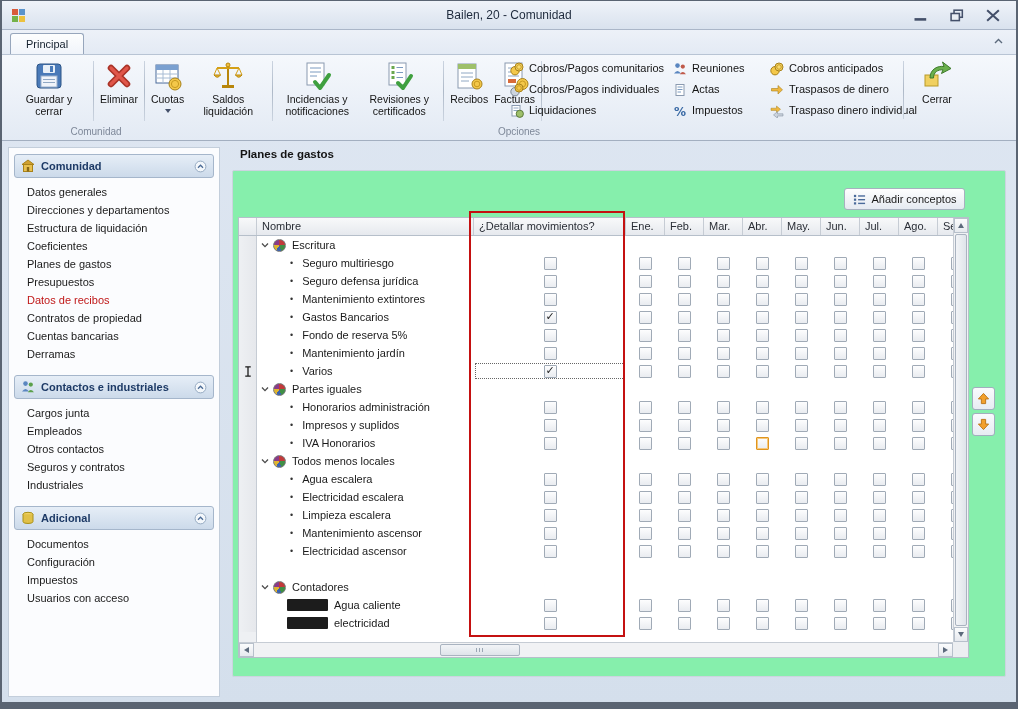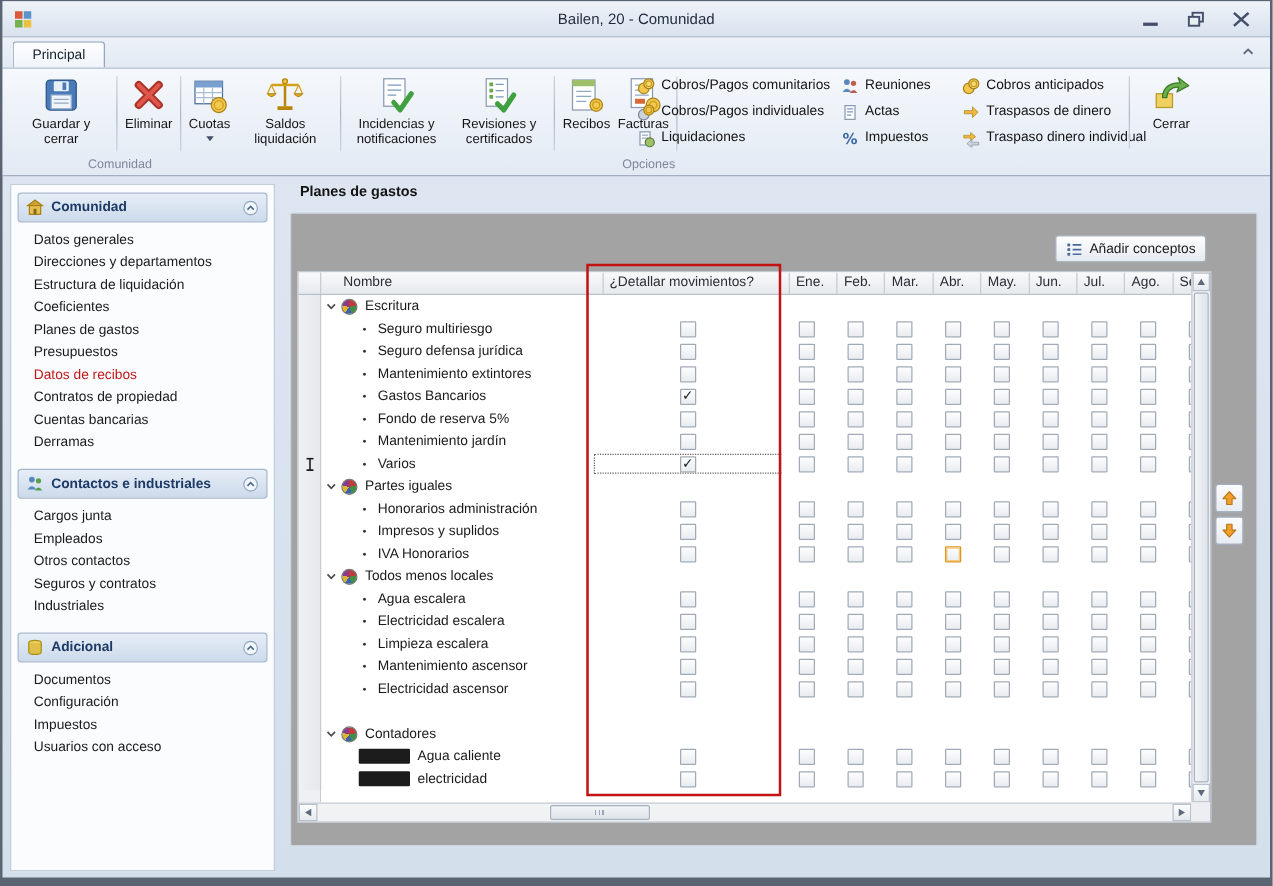--- a/index.html
+++ b/index.html
@@ -62,38 +62,38 @@
   .sbheader .htitle { font-size:11px; font-weight:bold; color:#1d3a66; flex:1; }
   .sbheader .hchev { width:13px; height:13px; }
   .sbitem { font-size:11px; line-height:18px; height:18px; padding-left:13px; color:#1a1a1a;
     white-space:nowrap; overflow:hidden; }
   .sbitem.selected { color:#c01818; }
   .sbsection { margin-bottom:12px; }
 
   
   .ctitle { position:absolute; left:238px; top:147px; font-size:11.5px; font-weight:bold; color:#141414; }
   .panel { position:absolute; left:230px; top:169px; width:774px; height:507px;
-    background:#a3a3a3; border:1px solid #ccd4df; border-radius:2px; }
+    background:#86efac; border:1px solid #ccd4df; border-radius:2px; }
   .addbtn { position:absolute; left:611px; top:17px; height:22px; width:121px;
     display:flex; align-items:center; justify-content:center; gap:6px;
     background:linear-gradient(#fefefe,#e5eaf1); border:1px solid #a7b1bf; border-radius:3px;
     font-size:11px; color:#1a1a1a; }
   .addbtn .sicon { width:13px; height:13px; }
 
   
   .twrap { position:absolute; left:5px; top:46px; width:731px; height:441px;
     border:1px solid #b6bfca; background:#fff; }
   .gridarea { position:absolute; left:0; top:0; right:15px; bottom:15px; overflow:hidden;
     background:linear-gradient(to right,#eef0f3 0,#eef0f3 17px,#c6ccd4 17px,#c6ccd4 18px,#fff 18px); }
   .ghead { display:flex; height:18px; width:738px;
     background:linear-gradient(#f8f9fa,#e6e9ee); border-bottom:1px solid #b6bfca; }
   .hcell { font-size:11px; line-height:17px; color:#2a2e36; padding-left:5px;
     border-right:1px solid #c6ccd4; white-space:nowrap; overflow:hidden; }
   .h-gut { width:18px; padding:0; }
-  .h-name { width:217px;margin-left:13px; }
+  .h-name { width:217px; }
   .h-det { width:152px; }
   .h-mon { width:39px; }
   .trow { display:flex; height:18px; width:738px; }
   .gcell { width:18px; background:linear-gradient(to right,#eef0f3,#e6e8ec); border-right:1px solid #c6ccd4;
     display:flex; align-items:center; justify-content:center; }
   .gmark { width:8px; height:11px; }
   .ncell { width:217px; display:flex; align-items:center; font-size:11px; white-space:nowrap; overflow:hidden; }
   .chev { width:8px; height:8px; margin-left:4px; flex:0 0 auto; }
   .pie { width:13px; height:13px; border-radius:50%; margin-left:4px; flex:0 0 auto;
     background:conic-gradient(#c23a3a 0 22%, #3f8f46 22% 45%, #3a62b0 45% 60%, #e0b52e 60% 78%, #8a3a8a 78% 100%);

